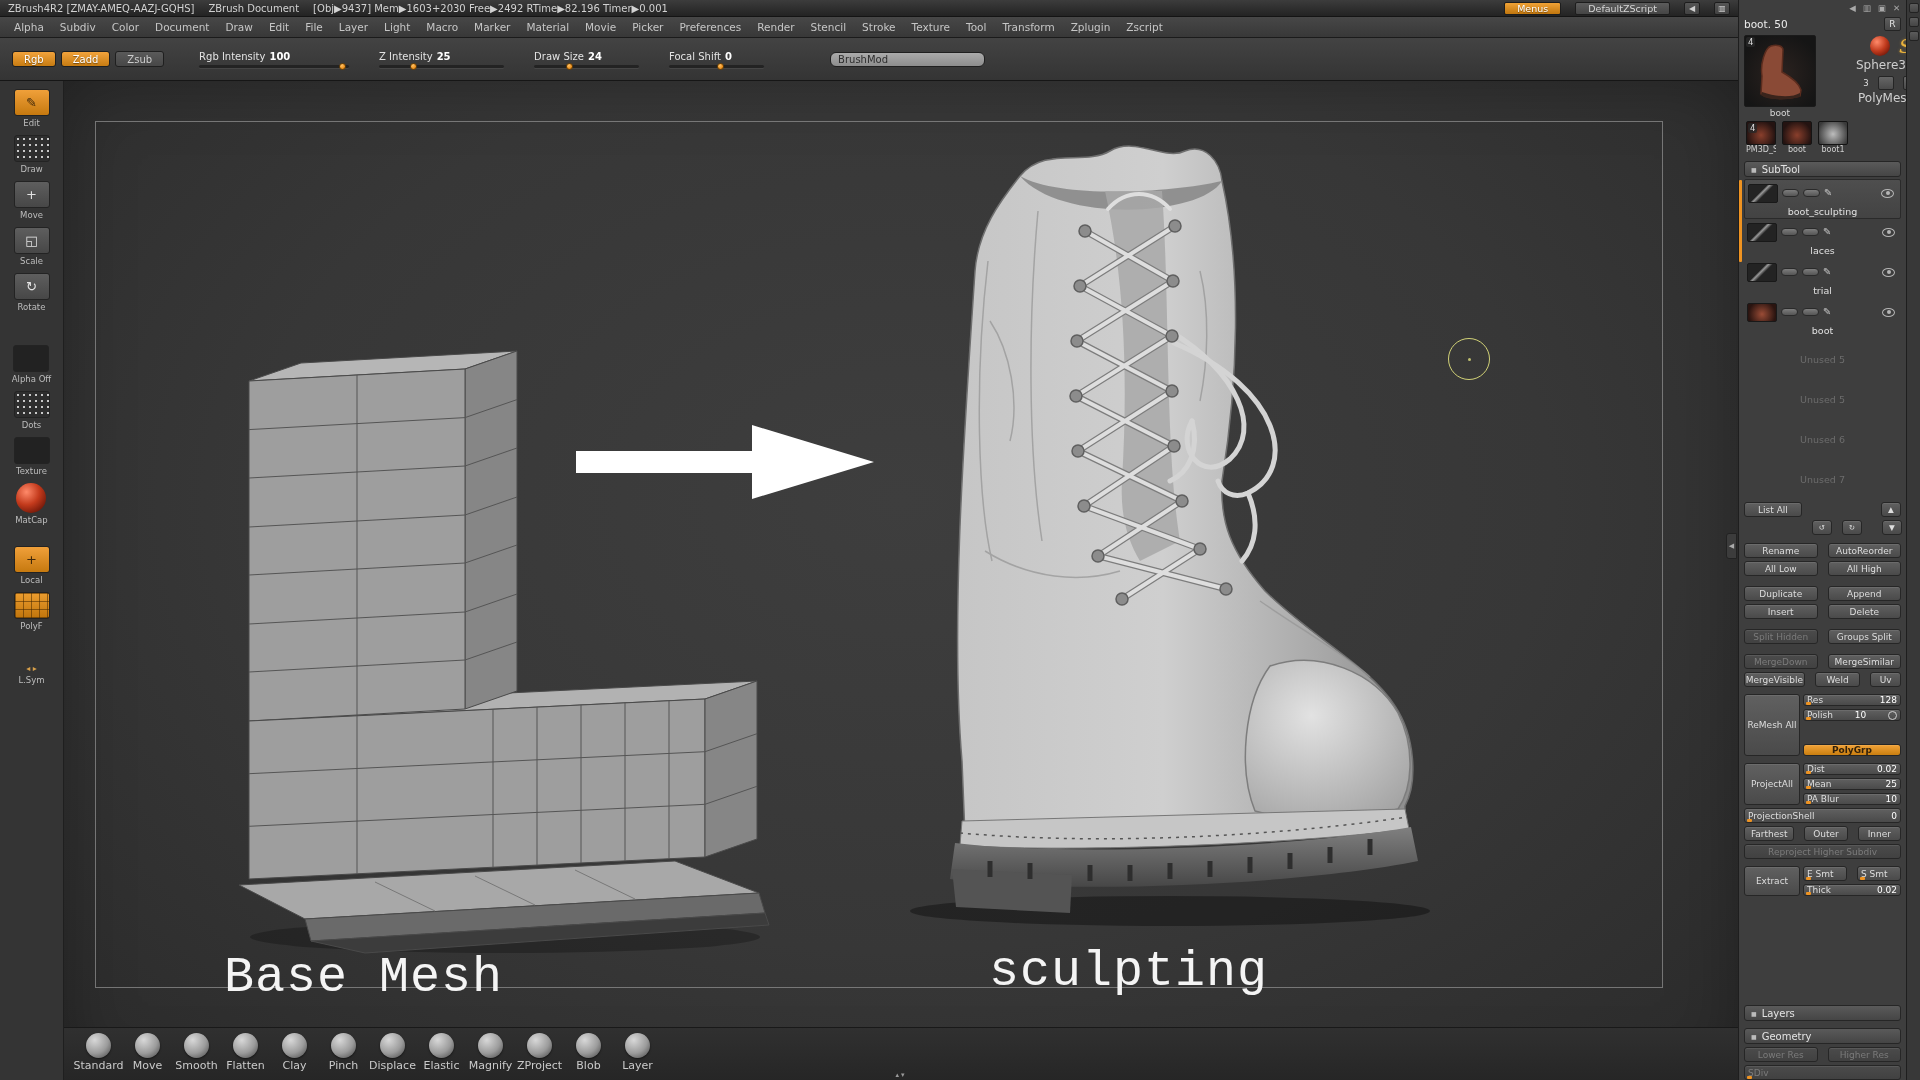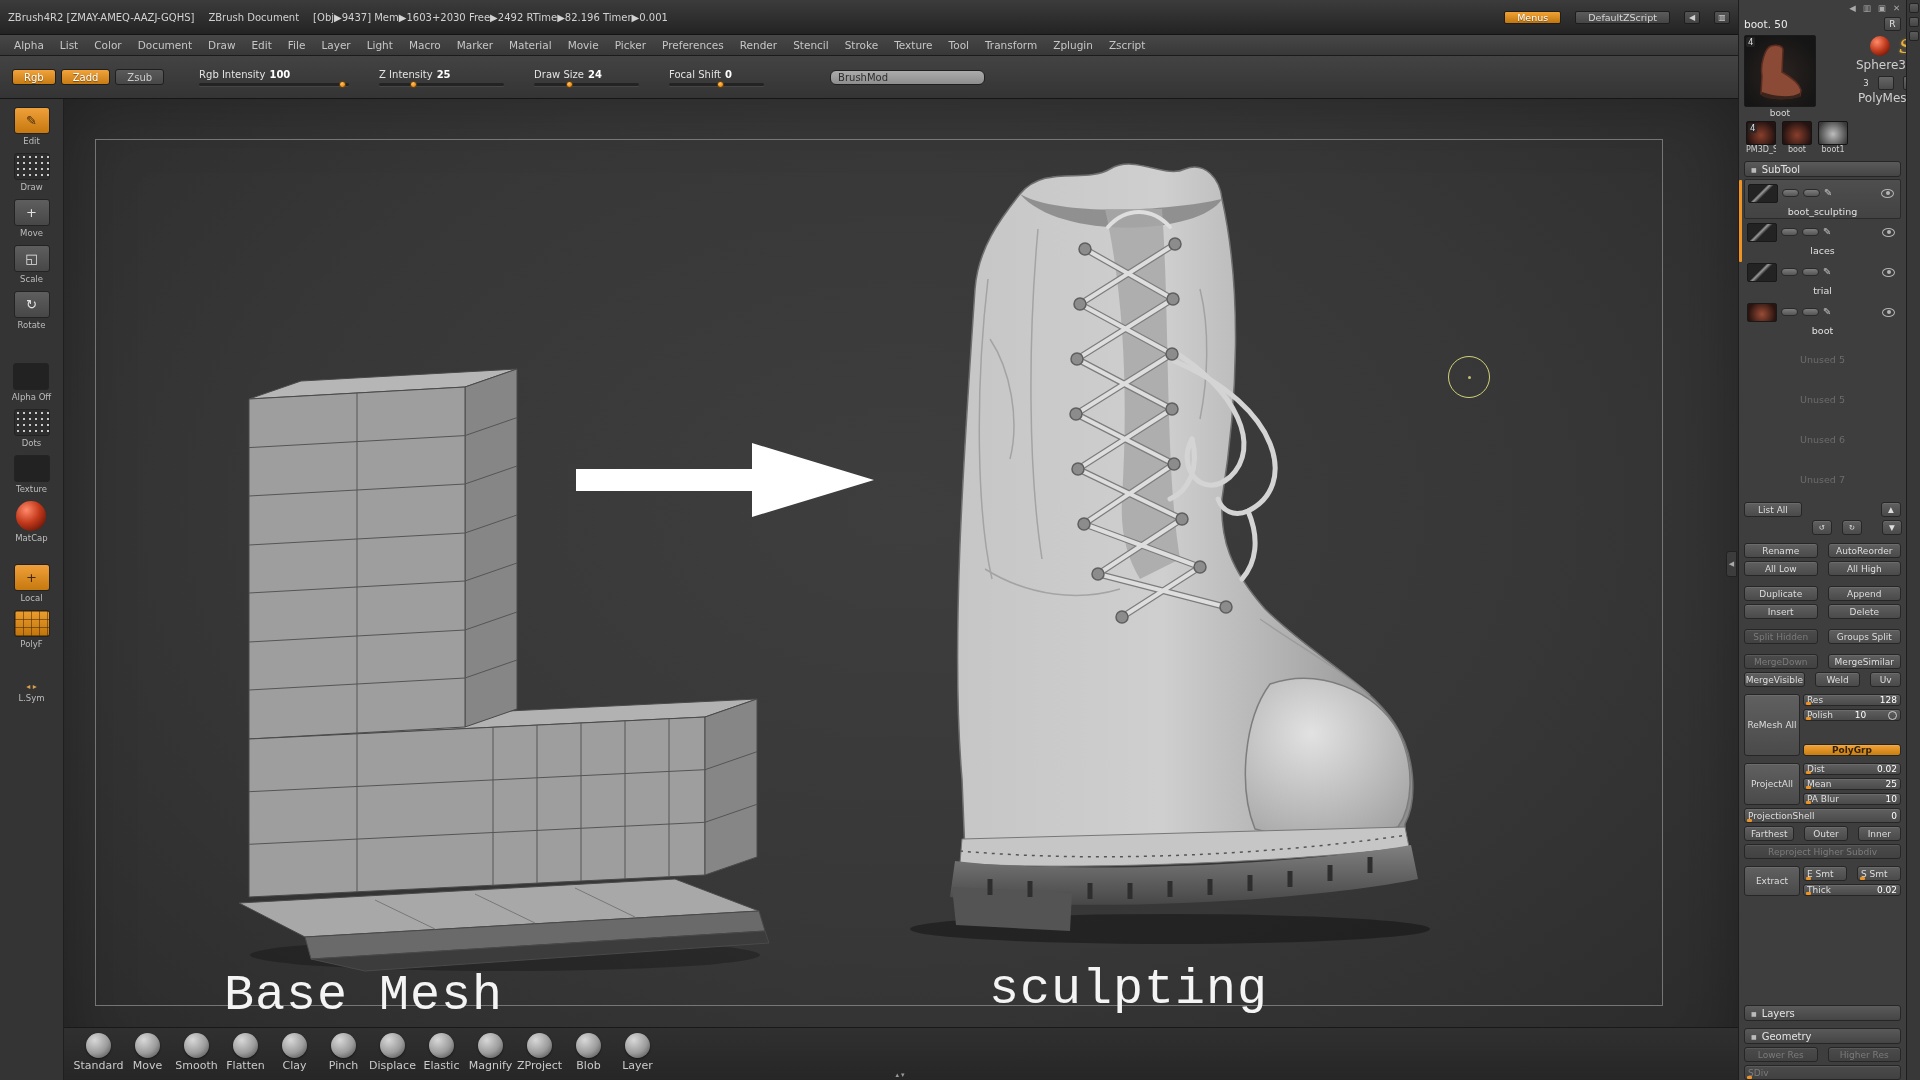--- a/index.html
+++ b/index.html
@@ -2,21 +2,21 @@
 <html><head>
 <meta charset="utf-8">
 <style>
 *{margin:0;padding:0;box-sizing:border-box;}
 html,body{width:1920px;height:1080px;overflow:hidden;background:#262626;
   font-family:"DejaVu Sans","Liberation Sans",sans-serif;user-select:none;}
 #root{position:relative;width:1920px;height:1080px;display:flex;background:#303030;color:#c8c8c8;}
 .leftside{flex:1;display:flex;flex-direction:column;min-width:0;}
 
 
-.titlebar{height:35px;background:linear-gradient(#3c3c3c,#232323);border-bottom:1px solid #141414;
+.titlebar{height:17px;background:linear-gradient(#3c3c3c,#232323);border-bottom:1px solid #141414;
   display:flex;align-items:center;gap:14px;padding:0 8px;font-size:10px;color:#d2d2d2;white-space:nowrap;}
 .titlebar .spacer{flex:1;}
 .tb-chip{height:13px;display:flex;align-items:center;padding:0 12px;border-radius:2px;font-size:9.5px;border:1px solid #1d1d1d;}
 .tb-chip.orange{background:linear-gradient(#f0a236,#c0760e);color:#fff;text-shadow:0 1px 1px rgba(0,0,0,.4);}
 .tb-chip.gray{background:linear-gradient(#5c5c5c,#454545);color:#d6d6d6;}
 .tb-ico{width:16px;height:13px;display:flex;align-items:center;justify-content:center;
   background:linear-gradient(#555,#424242);border:1px solid #1d1d1d;border-radius:2px;font-size:8px;color:#cfcfcf;}
 
 
 .menubar{height:21px;background:linear-gradient(#474747,#383838);border-bottom:1px solid #1b1b1b;
@@ -160,21 +160,21 @@
       <span class="stat">[Obj▶9437]  Mem▶1603+2030  Free▶2492  RTime▶82.196  Timer▶0.001</span>
       <span class="spacer"></span>
       <span class="tb-chip orange">Menus</span>
       <span class="tb-chip gray">DefaultZScript</span>
       <span class="tb-ico">◀</span>
       <span class="tb-ico">▥</span>
     </div>
 
     <div class="menubar">
       <span class="menu-item">Alpha</span>
-      <span class="menu-item">List</span>
+      <span class="menu-item">Subdiv</span>
       <span class="menu-item">Color</span>
       <span class="menu-item">Document</span>
       <span class="menu-item">Draw</span>
       <span class="menu-item">Edit</span>
       <span class="menu-item">File</span>
       <span class="menu-item">Layer</span>
       <span class="menu-item">Light</span>
       <span class="menu-item">Macro</span>
       <span class="menu-item">Marker</span>
       <span class="menu-item">Material</span>

